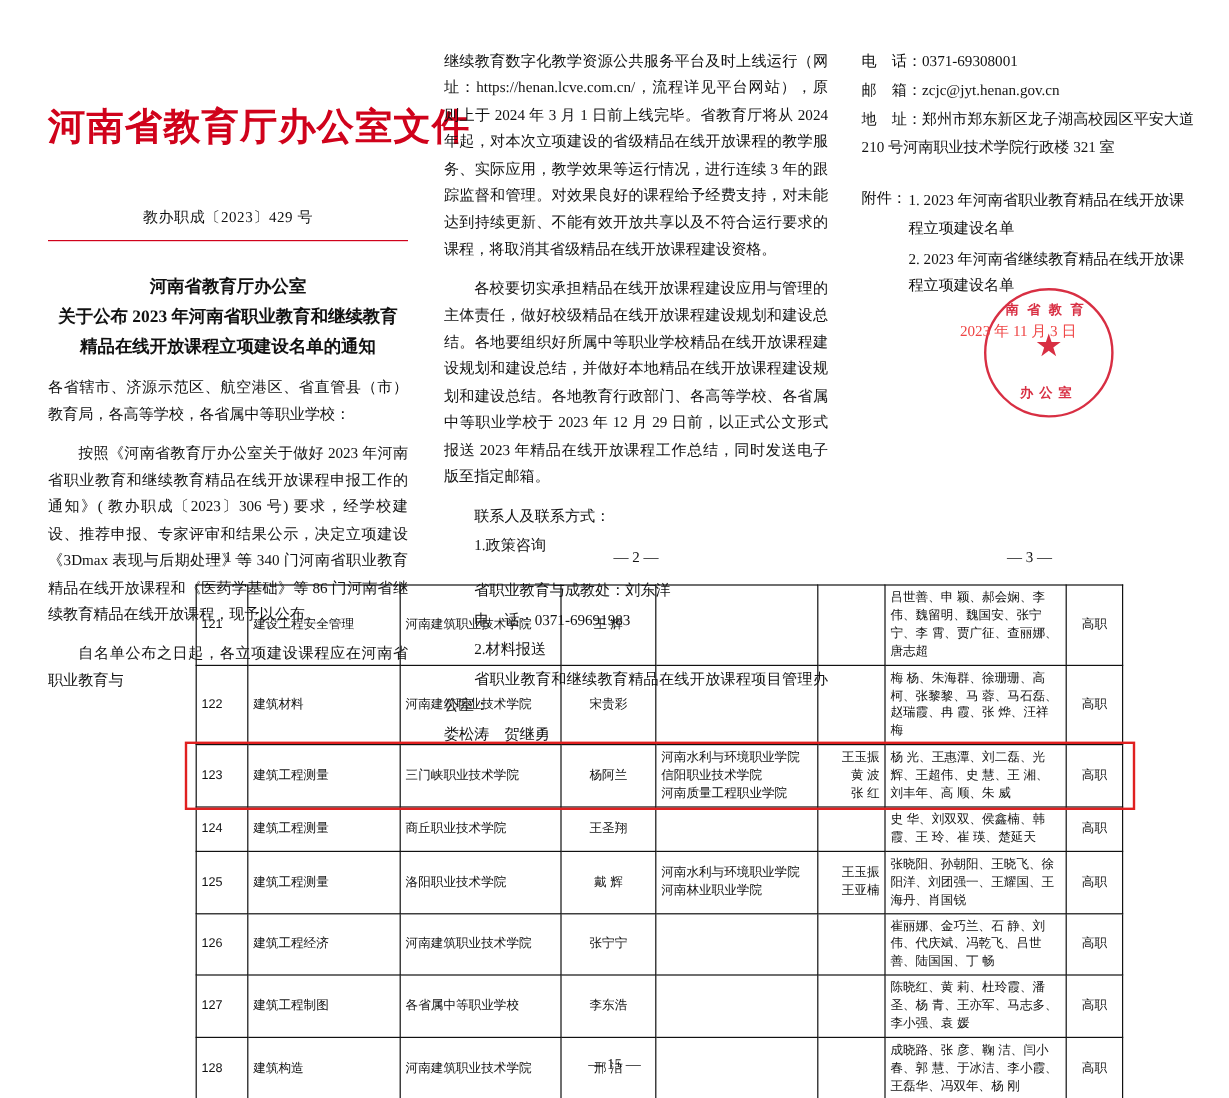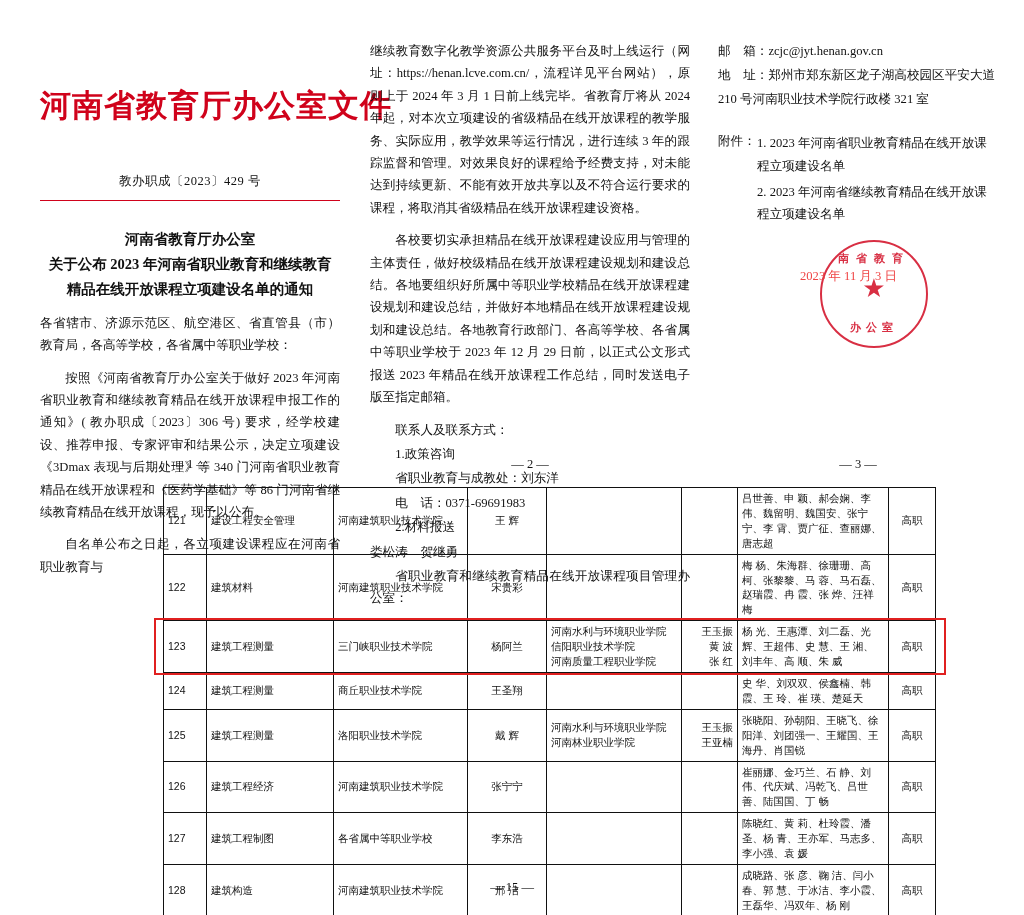--- a/index.html
+++ b/index.html
@@ -208,28 +208,29 @@
     <p class="para">各省辖市、济源示范区、航空港区、省直管县（市）教育局，各高等学校，各省属中等职业学校：</p>
     <p class="para indent">按照《河南省教育厅办公室关于做好 2023 年河南省职业教育和继续教育精品在线开放课程申报工作的通知》( 教办职成〔2023〕306 号) 要求，经学校建设、推荐申报、专家评审和结果公示，决定立项建设《3Dmax 表现与后期处理》等 340 门河南省职业教育精品在线开放课程和《医药学基础》等 86 门河南省继续教育精品在线开放课程，现予以公布。</p>
     <p class="para indent">自名单公布之日起，各立项建设课程应在河南省职业教育与</p>
   </div>
 
   <div class="col col-mid">
     <p class="para" style="margin-top:0">继续教育数字化教学资源公共服务平台及时上线运行（网址：https://henan.lcve.com.cn/，流程详见平台网站），原则上于 2024 年 3 月 1 日前上线完毕。省教育厅将从 2024 年起，对本次立项建设的省级精品在线开放课程的教学服务、实际应用，教学效果等运行情况，进行连续 3 年的跟踪监督和管理。对效果良好的课程给予经费支持，对未能达到持续更新、不能有效开放共享以及不符合运行要求的课程，将取消其省级精品在线开放课程建设资格。</p>
     <p class="para indent">各校要切实承担精品在线开放课程建设应用与管理的主体责任，做好校级精品在线开放课程建设规划和建设总结。各地要组织好所属中等职业学校精品在线开放课程建设规划和建设总结，并做好本地精品在线开放课程建设规划和建设总结。各地教育行政部门、各高等学校、各省属中等职业学校于 2023 年 12 月 29 日前，以正式公文形式报送 2023 年精品在线开放课程工作总结，同时发送电子版至指定邮箱。</p>
     <p class="para indent">联系人及联系方式：</p>
     <p class="para indent" style="margin-top:2px">1.政策咨询</p>
-    <p class="para indent" style="margin-top:2px">省职业教育与成教处：刘东洋</p>
+    <p class="para indent" style="margin-top:16px">省职业教育与成教处：刘东洋</p>
     <p class="para indent" style="margin-top:2px">电　话：0371-69691983</p>
     <p class="para indent" style="margin-top:2px">2.材料报送</p>
+    <p class="para indent" style="margin-top:2px">省职业教育和继续教育精品在线开放课程项目管理办公室：</p>
     <p class="para" style="margin-top:2px">娄松涛　贺继勇</p>
-    <p class="para indent" style="margin-top:2px">省职业教育和继续教育精品在线开放课程项目管理办公室：</p>
   </div>
 
   <div class="col col-right">
+    <div class="contact-line">电　话：0371-69308001</div>
     <div class="contact-line">邮　箱：zcjc@jyt.henan.gov.cn</div>
     <div class="contact-line" style="white-space:normal">地　址：郑州市郑东新区龙子湖高校园区平安大道 210 号河南职业技术学院行政楼 321 室</div>
 
     <div class="attach">
       <div class="att-item" style="margin-left:0;text-indent:0">附件：</div>
       <div class="att-item" style="margin-top:-20px;margin-left:3.1em;text-indent:0">1. 2023 年河南省职业教育精品在线开放课程立项建设名单</div>
       <div class="att-item" style="margin-left:3.1em;text-indent:0;margin-top:4px">2. 2023 年河南省继续教育精品在线开放课程立项建设名单</div>
     </div>
   </div>
 

